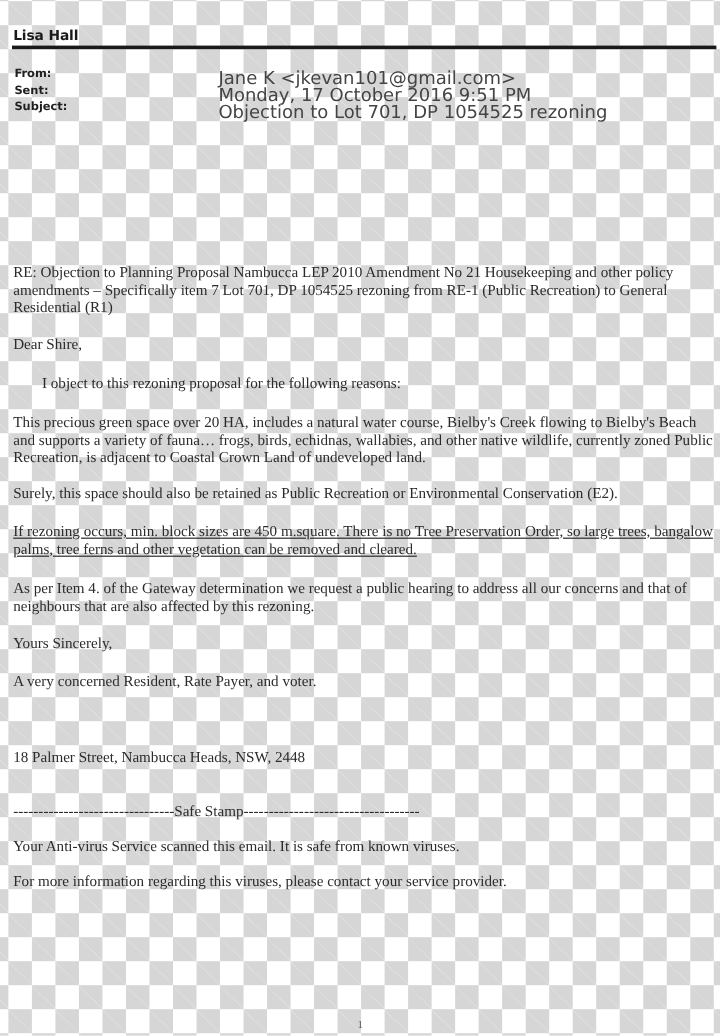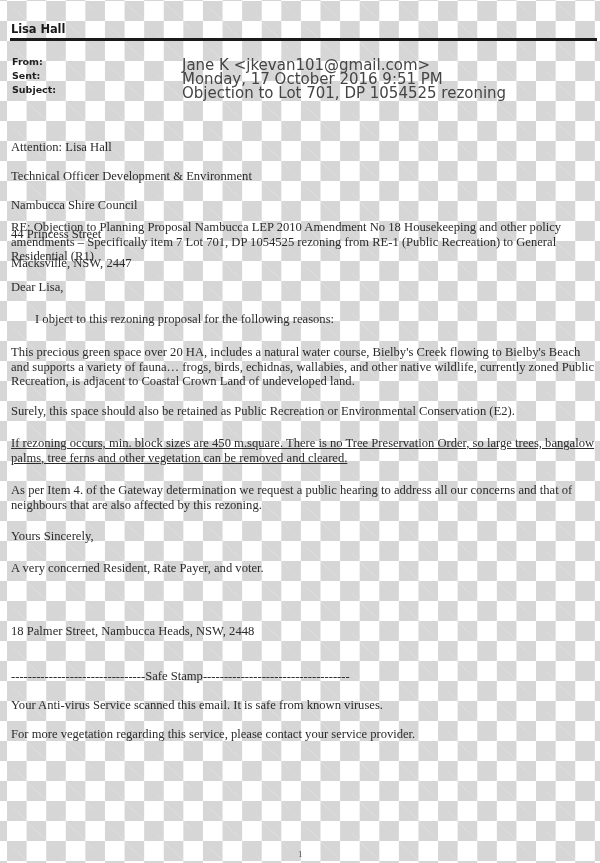--- a/index.html
+++ b/index.html
@@ -102,31 +102,24 @@
   </div>
   <div class="hdr-row" style="top:70px;">
     <span class="hdr-label">Sent:</span>
     <span class="hdr-value">Monday, 17 October 2016 9:51 PM</span>
   </div>
   <div class="hdr-row" style="top:84px;">
     <span class="hdr-label">Subject:</span>
     <span class="hdr-value">Objection to Lot 701, DP 1054525 rezoning</span>
   </div>
 
-  <div class="body-text" style="top:125px;">
-    <span class="addr-line">Attention: Lisa Hall</span>
-    <span class="addr-line">Technical Officer Development &amp; Environment</span>
-    <span class="addr-line">Nambucca Shire Council</span>
-    <span class="addr-line">44 Princess Street</span>
-    <span class="addr-line">Macksville, NSW, 2447</span>
-  </div>
 
-  <p class="body-text" style="top:220px;">RE: Objection to Planning Proposal Nambucca LEP 2010 Amendment No 18 Housekeeping and other policy amendments – Specifically item 7 Lot 701, DP 1054525 rezoning from RE-1 (Public Recreation) to General Residential (R1)</p>
+  <p class="body-text" style="top:220px;">RE: Objection to Planning Proposal Nambucca LEP 2010 Amendment No 21 Housekeeping and other policy amendments – Specifically item 7 Lot 701, DP 1054525 rezoning from RE-1 (Public Recreation) to General Residential (R1)</p>
 
-  <p class="body-text" style="top:280px;">Dear Lisa,</p>
+  <p class="body-text" style="top:280px;">Dear Shire,</p>
 
   <p class="body-text" style="top:312px;margin-left:24px;">I object to this rezoning proposal for the following reasons:</p>
 
   <p class="body-text" style="top:345px;">This precious green space over 20 HA, includes a natural water course, Bielby's Creek flowing to Bielby's Beach and supports a variety of fauna… frogs, birds, echidnas, wallabies, and other native wildlife, currently zoned Public Recreation, is adjacent to Coastal Crown Land of undeveloped land.</p>
 
   <p class="body-text" style="top:404px;">Surely, this space should also be retained as Public Recreation or Environmental Conservation (E2).</p>
 
   <p class="body-text" style="top:436px;text-decoration:underline;">If rezoning occurs, min. block sizes are 450 m.square. There is no Tree Preservation Order, so large trees, bangalow palms, tree ferns and other vegetation can be removed and cleared.</p>
 
   <p class="body-text" style="top:483px;">As per Item 4. of the Gateway determination we request a public hearing to address all our concerns and that of neighbours that are also affected by this rezoning.</p>
@@ -134,17 +127,17 @@
   <p class="body-text" style="top:529px;">Yours Sincerely,</p>
 
   <p class="body-text" style="top:561px;">A very concerned Resident, Rate Payer, and voter.</p>
 
 
   <p class="body-text" style="top:624px;">18 Palmer Street, Nambucca Heads, NSW, 2448</p>
 
   <div class="body-text" style="top:655px; line-height:14.4px;">
     <span class="addr-line">--------------------------------Safe Stamp-----------------------------------</span>
     <span class="addr-line">Your Anti-virus Service scanned this email. It is safe from known viruses.</span>
-    <span class="addr-line">For more vegetation regarding this service, please contact your service provider.</span>
+    <span class="addr-line">For more information regarding this viruses, please contact your service provider.</span>
   </div>
 
   <div class="page-number">1</div>
 </div>
 
 </body></html>

